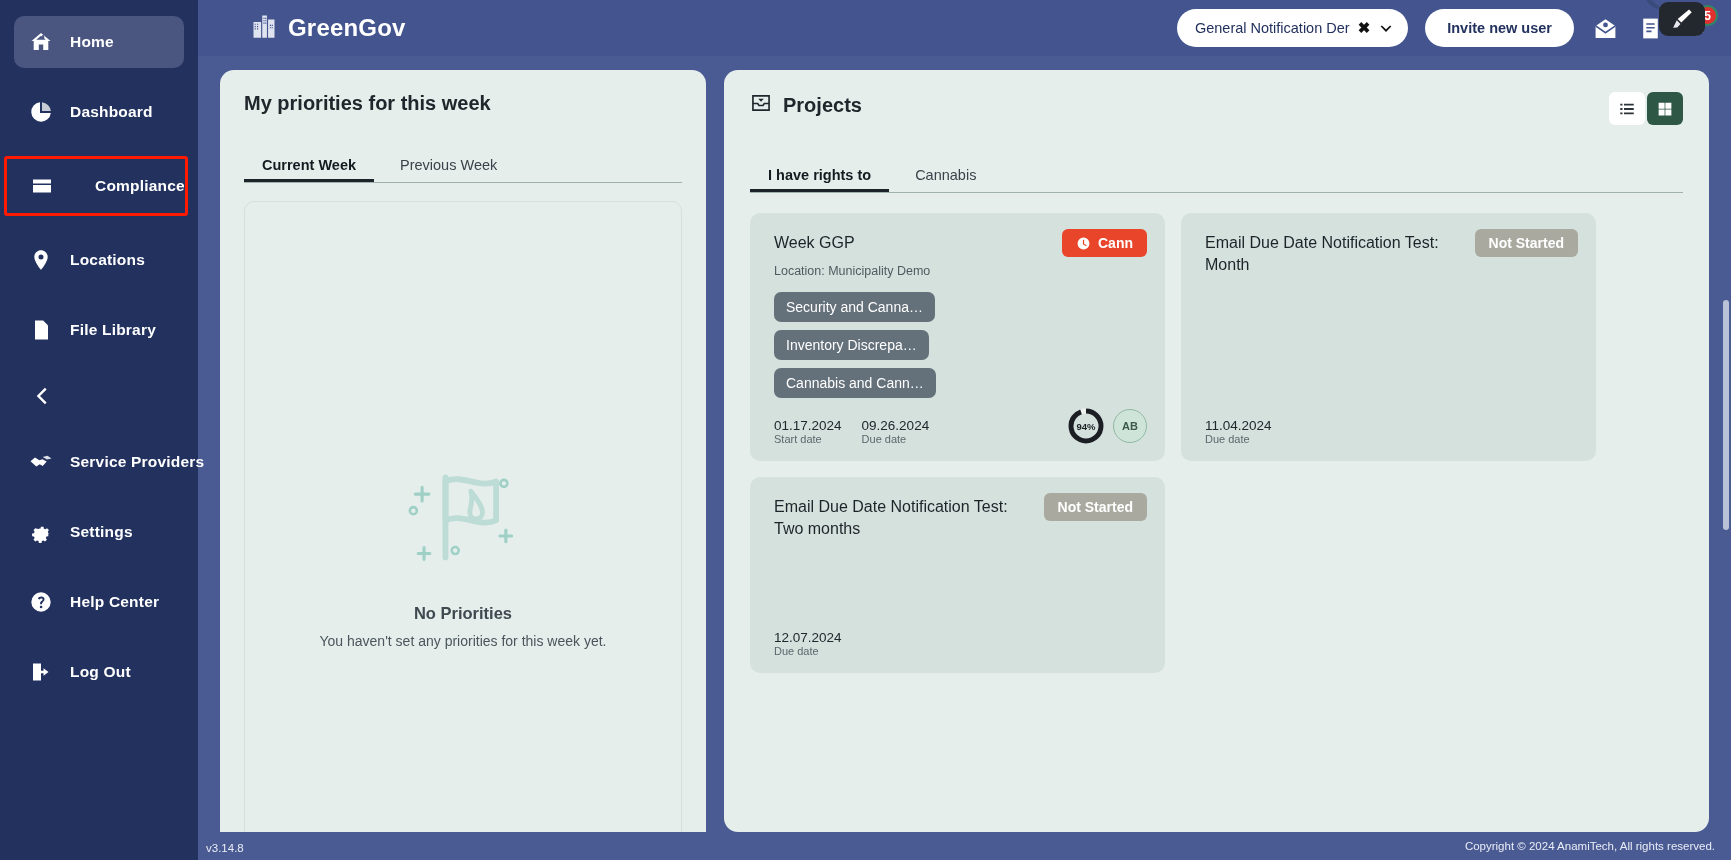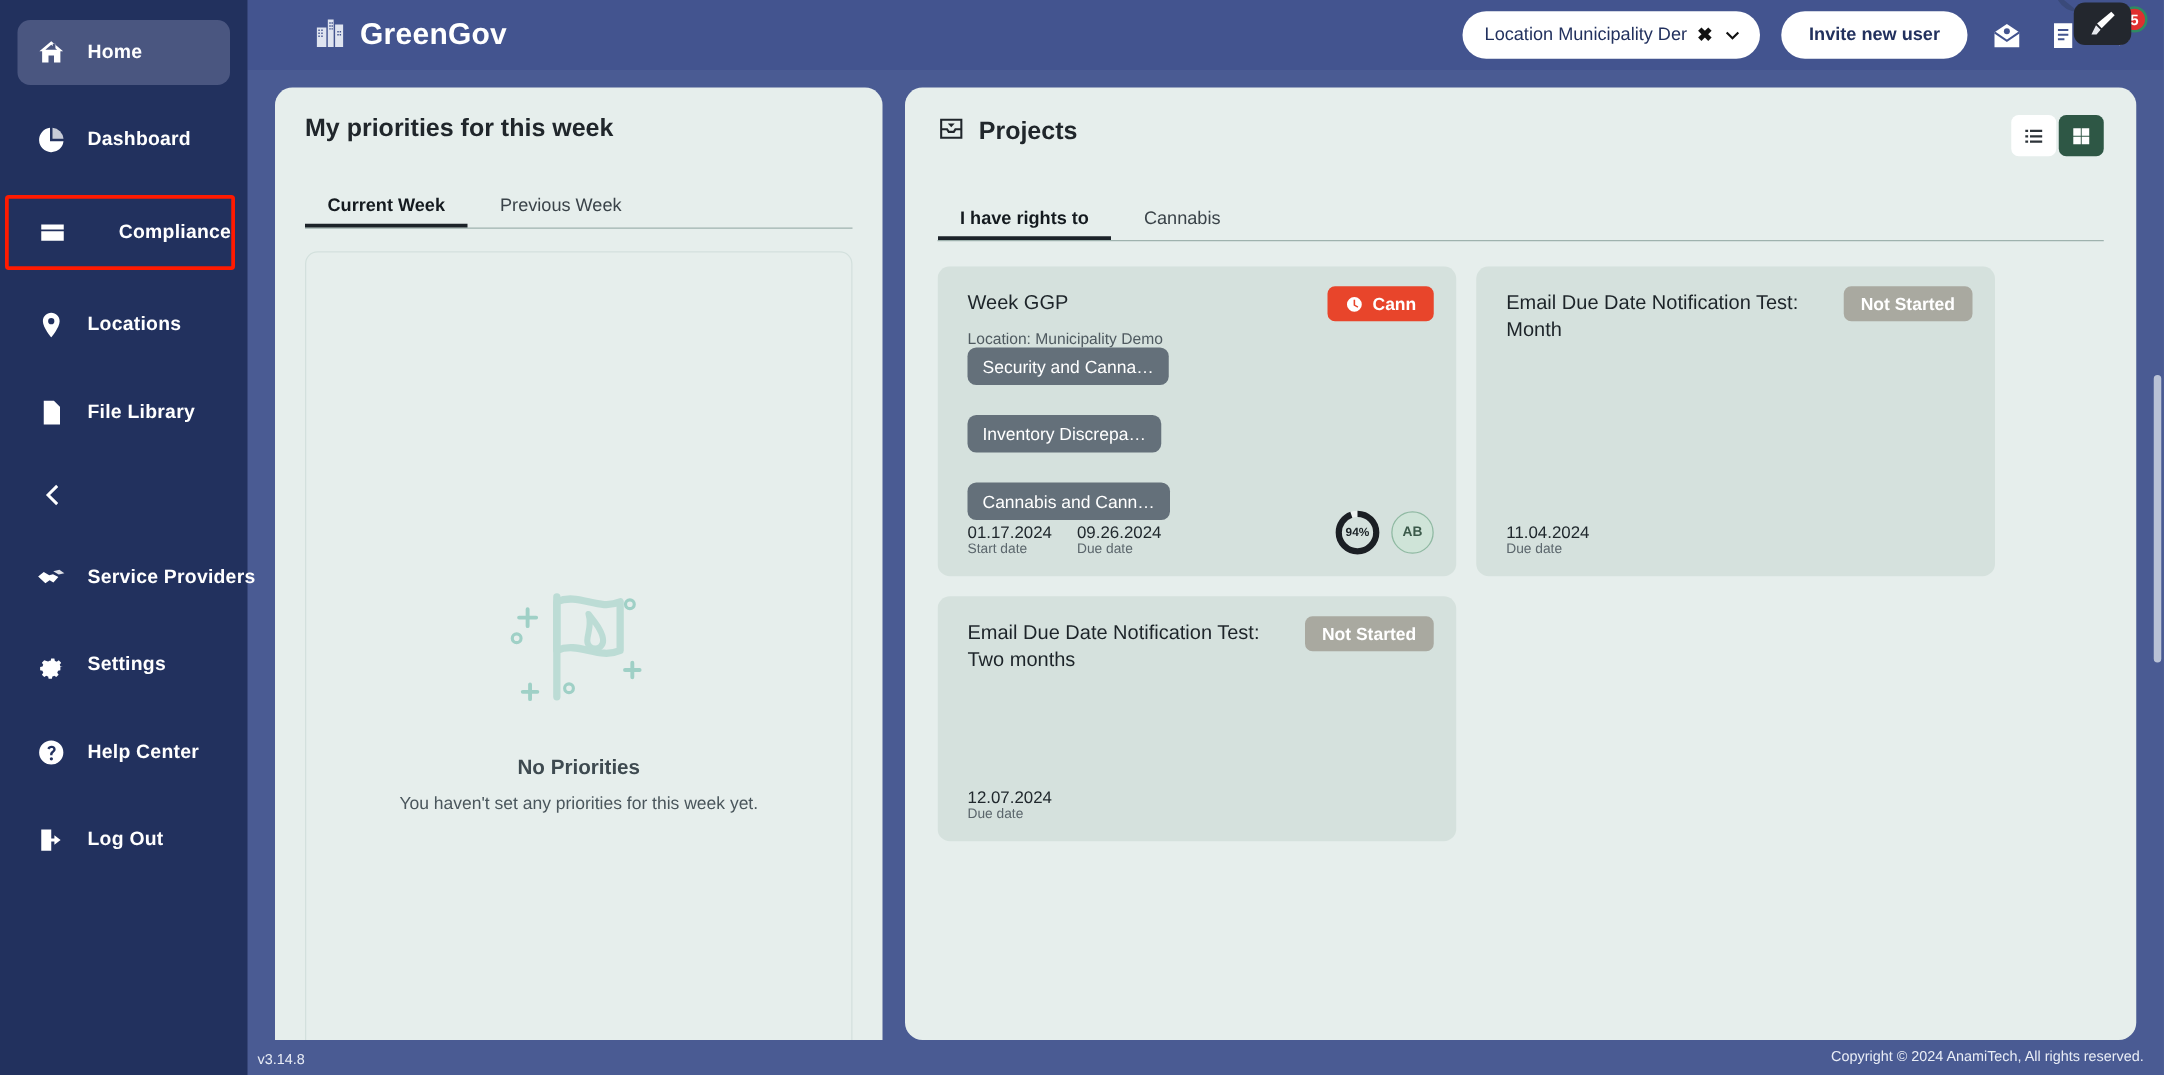--- a/index.html
+++ b/index.html
@@ -183,21 +183,21 @@
 
   .status-pill {
     border-radius: 6px; padding: 6px 14px;
     font-size: 14px; font-weight: bold; color: #fff;
     white-space: nowrap; display: inline-flex; align-items: center; gap: 7px;
   }
   .status-late { background: #e8452b; }
   .status-notstarted { background: #a9a9a0; }
   .status-pill svg { width: 15px; height: 15px; fill: #fff; }
 
-  .chips { display: flex; flex-wrap: wrap; gap: 24px; max-width: 310px; }
+  .chips { display: flex; flex-wrap: wrap; gap: 8px; margin-top: 14px; max-width: 310px; }
   .chip {
     background: #64707a; color: #fff;
     border-radius: 7px; padding: 7px 12px;
     font-size: 14px; white-space: nowrap;
   }
 
   .pcard-foot { position: absolute; left: 24px; right: 18px; bottom: 16px; display: flex; align-items: flex-end; }
   .dates { display: flex; gap: 20px; }
   .date-val { font-size: 13.5px; color: #20282d; }
   .date-lbl { font-size: 11px; color: #5b666c; margin-top: 0; }
@@ -345,21 +345,21 @@
               <path d="M3 8.5h6.5V22H3zM10.5 3h4V22h-4zM15.5 6.5H21V22h-5.5z"></path>
               <path d="M4 10h1v1H4zm2 0h1v1H6zm-2 2h1v1H4zm2 0h1v1H6zm-2 2h1v1H4zm2 0h1v1H6zm5.5-9h1v1h-1zm1.5 0h1v1h-1zm-1.5 2h1v1h-1zm1.5 0h1v1h-1zm-1.5 2h1v1h-1zm1.5 0h1v1h-1zm4 2h1v1h-1zm1.6 0h1v1h-1zm-1.6 2h1v1h-1zm1.6 0h1v1h-1z" fill="#43548f"></path>
             </svg>
         </span>
         <span class="brand-text">GreenGov</span>
       </div>
 
       <div class="header-right">
 
         <div class="org-select">
-          <span class="org-select-label">Location Municipality Der</span>
+          <span class="org-select-label">General Notification Der</span>
           <span class="org-clear">✖</span>
           <span class="org-caret">
             <svg viewBox="0 0 24 24">
                 <polyline points="5,9 12,16 19,9"></polyline>
               </svg>
           </span>
         </div>
 
         <div class="invite-btn">Invite new user</div>
 

